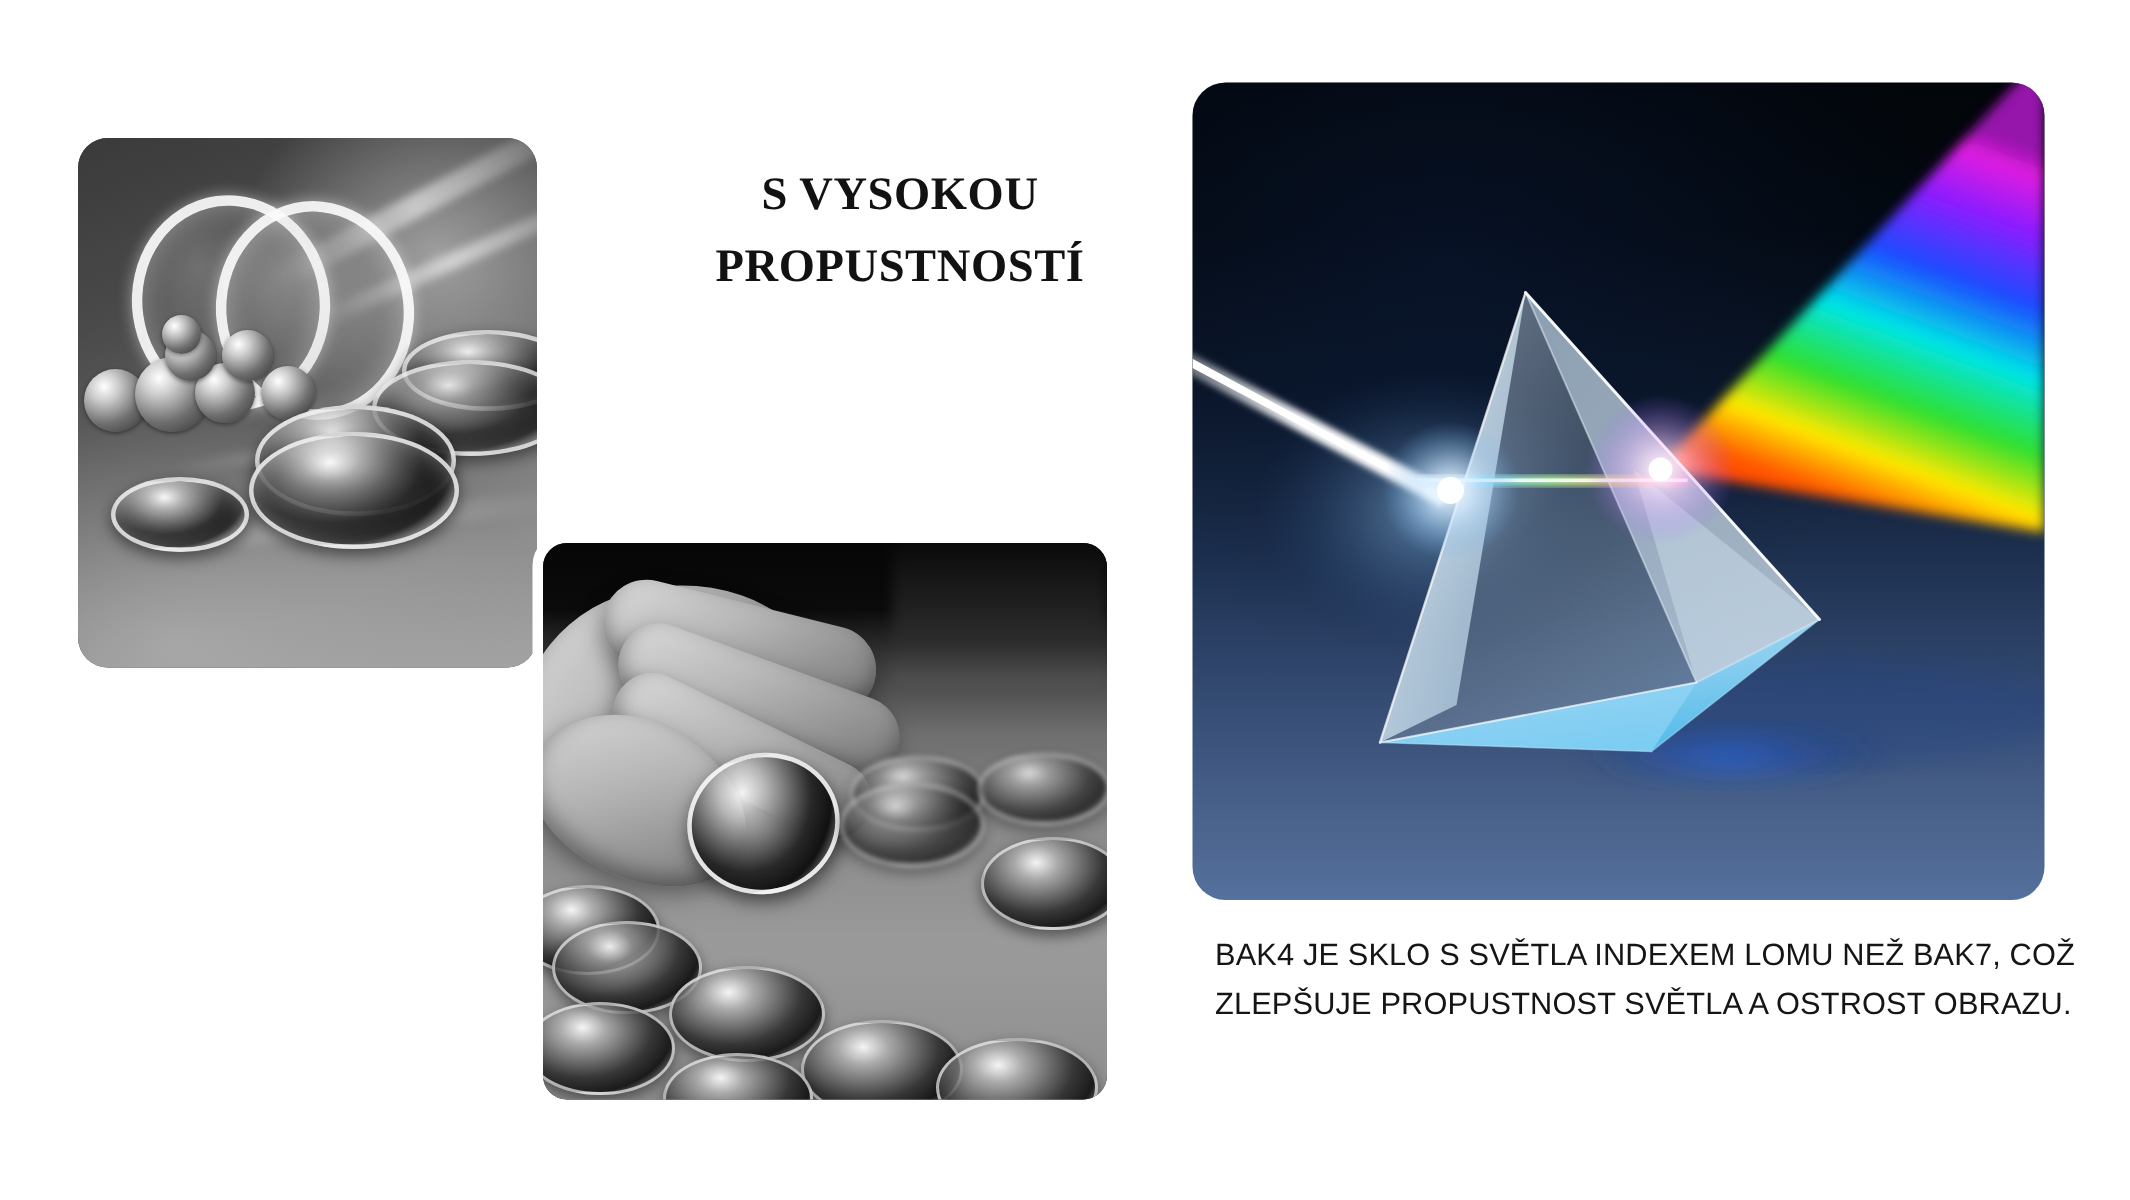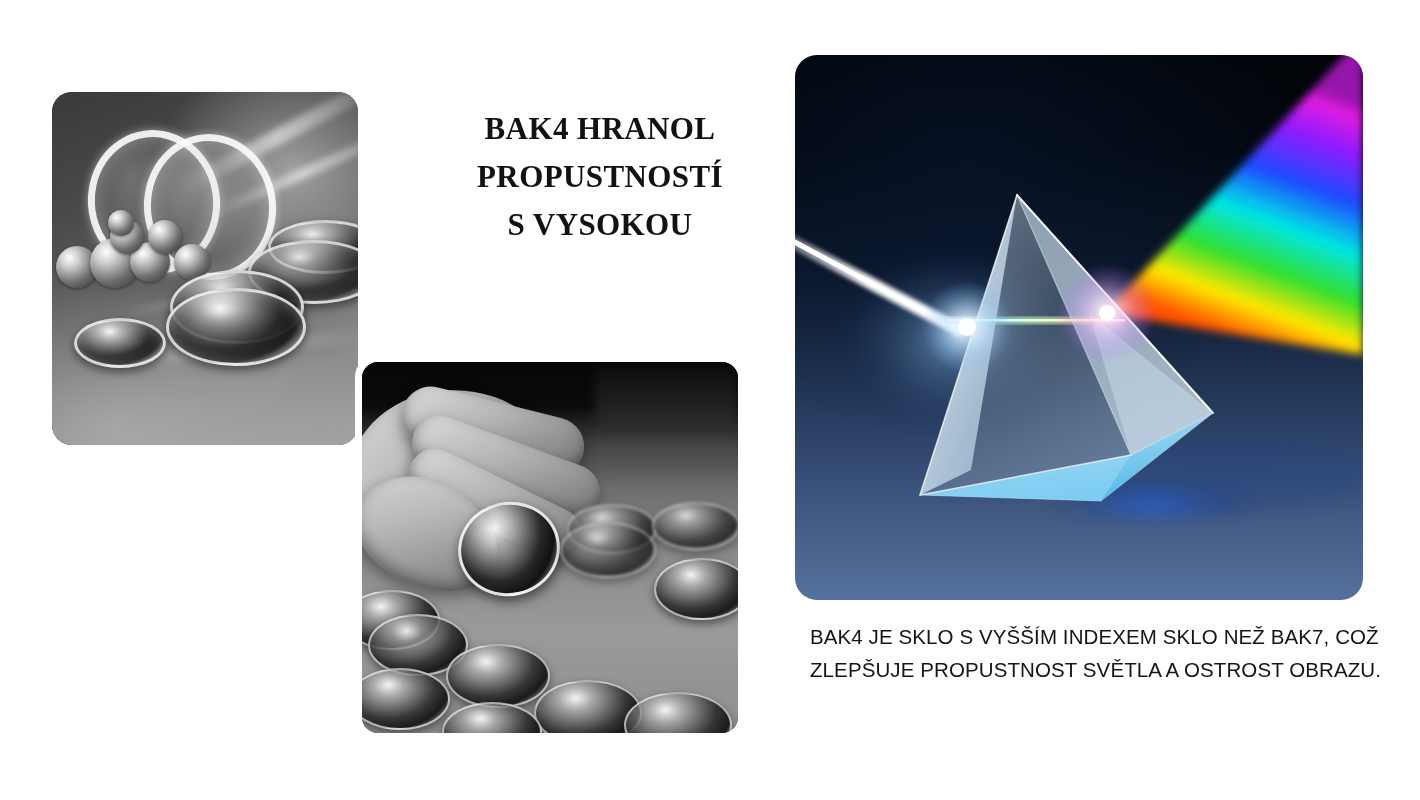--- a/index.html
+++ b/index.html
@@ -254,23 +254,22 @@
       <div class="tray-lens" style="left:6px;   top:252px; width:96px; height:58px;"></div>
       <div class="tray-lens" style="left:84px;  top:282px; width:100px;height:60px;"></div>
       <div class="tray-lens" style="left:-12px; top:306px; width:96px; height:58px;"></div>
       <div class="tray-lens" style="left:172px; top:318px; width:104px;height:62px;"></div>
       <div class="tray-lens" style="left:262px; top:330px; width:104px;height:62px;"></div>
       <div class="tray-lens" style="left:80px;  top:340px; width:96px; height:56px;"></div>
     </div>
   </div>
 
   <div class="title-block">
-    <div>BAK4 HRANOL</div>
+    <div>S VYSOKOU</div>
     <div>PROPUSTNOSTÍ</div>
-    <div>S VYSOKOU</div>
   </div>
 
   <div class="prism-card">
     <div class="vign"></div>
 
     <svg viewBox="0 0 568 545" preserveAspectRatio="none">
       <defs>
 
         <linearGradient id="fan" x1="0" y1="1" x2="0.30" y2="0">
           <stop offset="0.00" stop-color="#7a0d0d" stop-opacity="0"></stop>
@@ -399,15 +398,15 @@
         <path d="M 306 446 L 418 358" stroke="#bde7fb" stroke-opacity="0.45" stroke-width="1" fill="none"></path>
       </g>
 
       <circle cx="172" cy="272" r="46" fill="url(#hotspot)"></circle>
       <circle cx="172" cy="272" r="9" fill="#ffffff" opacity="0.95"></circle>
       <circle cx="312" cy="258" r="50" fill="url(#hotspot2)"></circle>
       <circle cx="312" cy="258" r="8" fill="#ffffff" opacity="0.95"></circle>
     </svg>
   </div>
 
-  <div class="caption">BAK4 JE SKLO S VYŠŠÍM INDEXEM SKLO NEŽ BAK7, COŽ ZLEPŠUJE PROPUSTNOST SVĚTLA A OSTROST OBRAZU.</div>
+  <div class="caption">BAK4 JE SKLO S SVĚTLA INDEXEM LOMU NEŽ BAK7, COŽ ZLEPŠUJE PROPUSTNOST SVĚTLA A OSTROST OBRAZU.</div>
 
 </div>
 
 </body></html>

